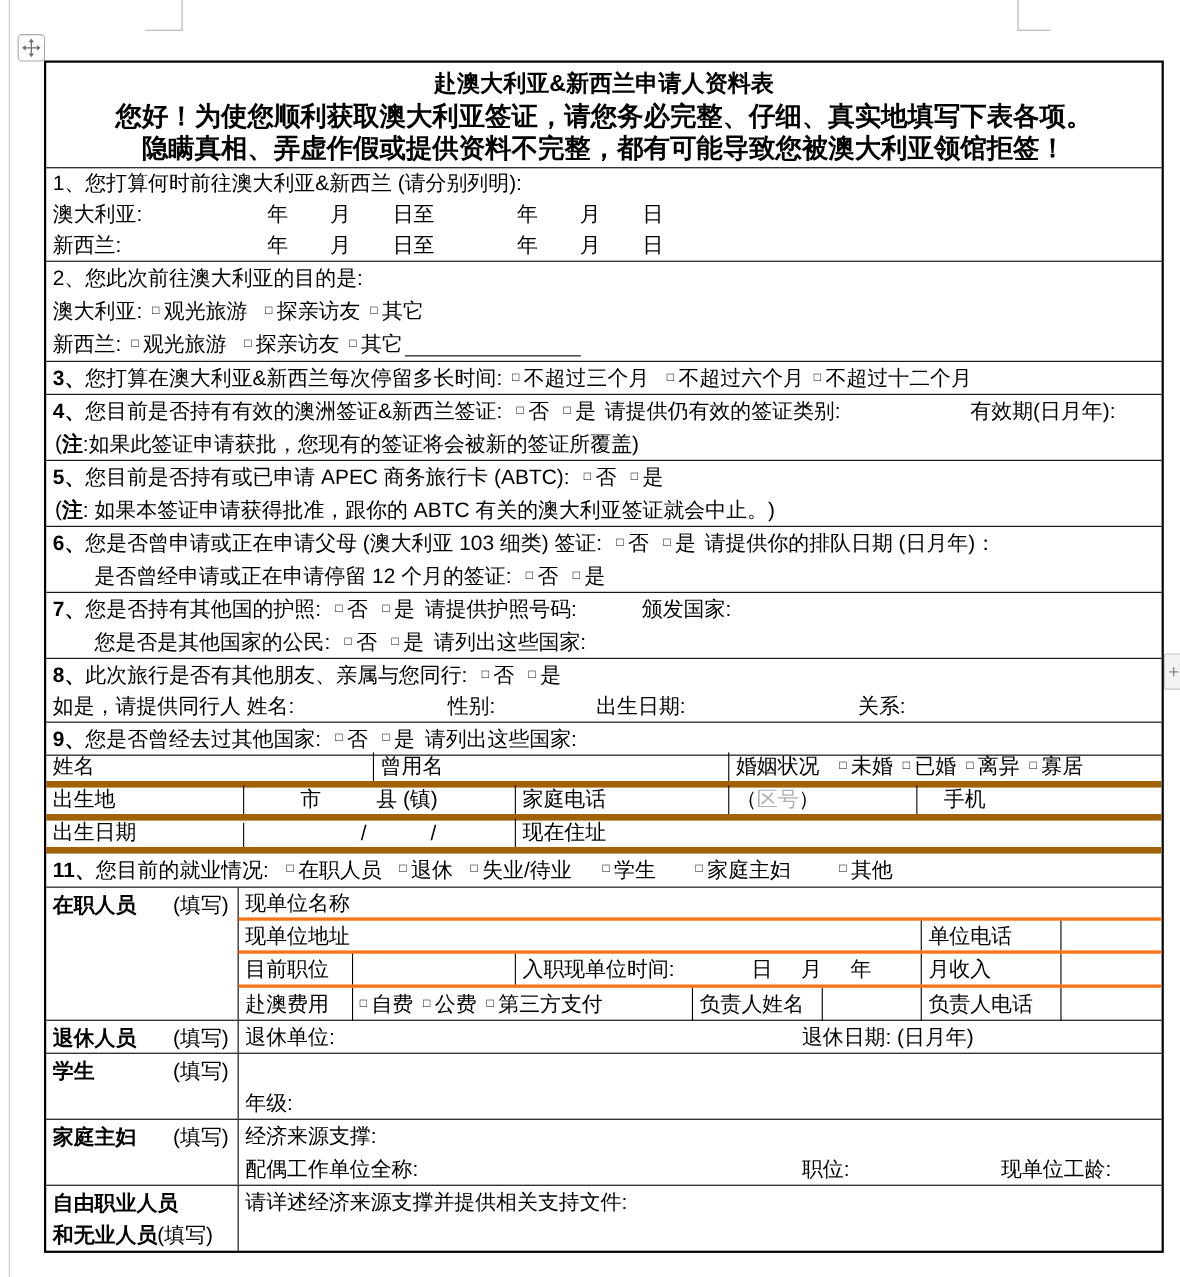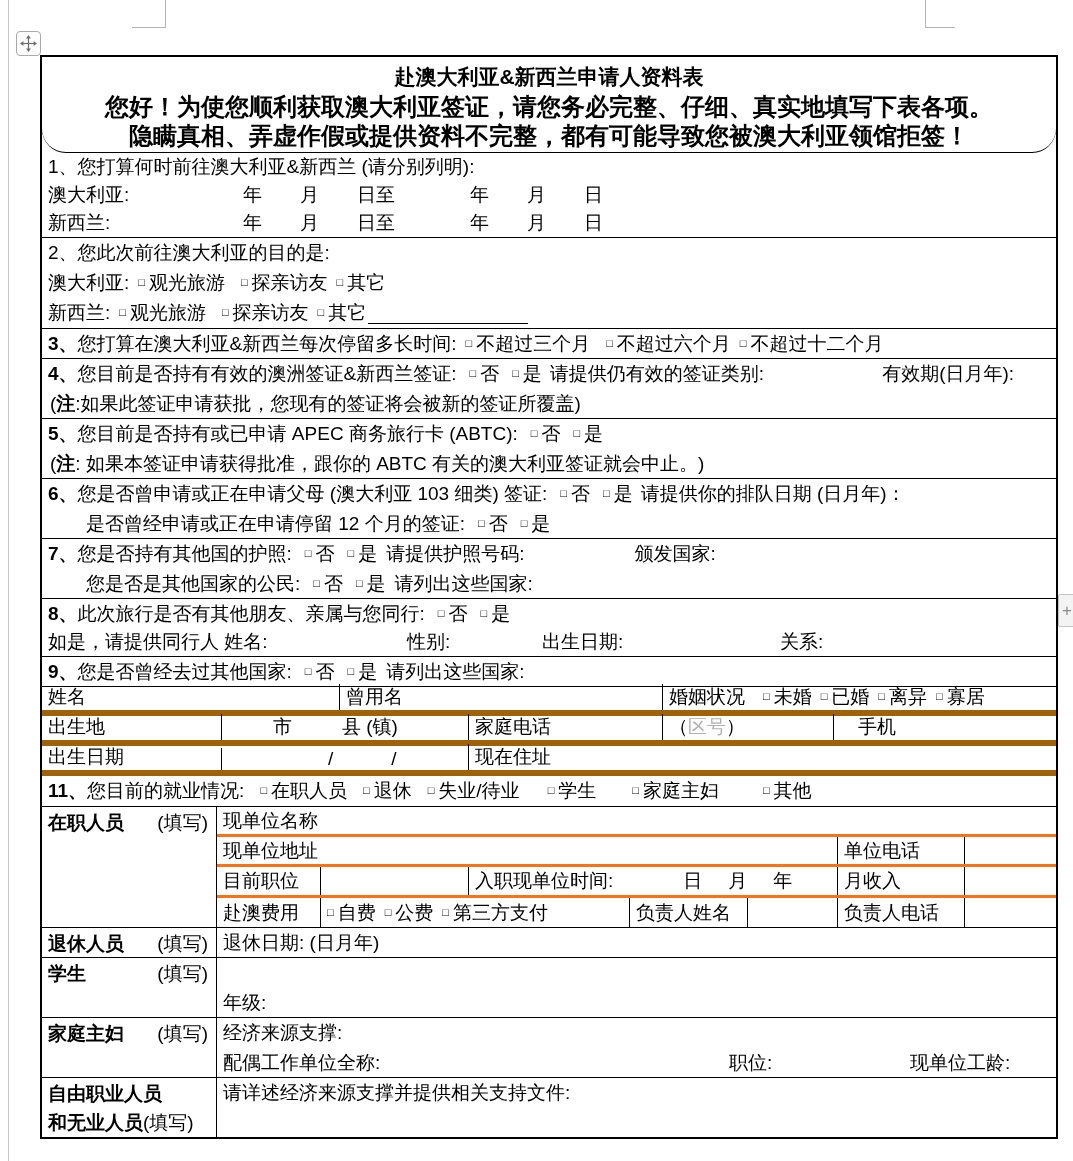--- a/index.html
+++ b/index.html
@@ -28,21 +28,21 @@
     color:#8a8a8a; font-size:17px;
   }
   .form {
     position:absolute; left:40px; top:55px; width:1018px;
     border:2px solid #000; background:#fff;
   }
   .sec { border-bottom:1px solid #000; padding:0 6px; }
   .sec:last-child { border-bottom:none; }
   .ln { display:flex; align-items:center; white-space:pre; }
   .h28 { height:28px; } .h29 { height:29px; } .h30 { height:30px; }
-  .hdr { text-align:center; font-weight:bold; padding:4px 6px 2px;border-radius:24px; }
+  .hdr { text-align:center; font-weight:bold; padding:4px 6px 2px; }
   .hdr .title { font-size:21px; height:31px; line-height:31px; }
   .hdr .sub { font-size:24px; height:29px; line-height:29px; }
   .b { font-weight:bold; }
   .cb { font-size:11px; margin-right:4px; position:relative; top:-1px; }
   .opt { display:inline-flex; align-items:center; margin-left:16px; }
   .opt.tight { margin-left:9px; }
   .yn { display:inline-flex; align-items:center; margin-left:13px; }
   .slot { display:inline-block; }
   .w57 { width:57px; } .w113 { width:113px; } .w195 { width:195px; }
   .blank-line { display:inline-block; width:160px; height:21px; border-bottom:1px solid #000; margin-left:2px; }
@@ -184,21 +184,21 @@
       <span class="yn"><span class="cb">□</span><span>是</span></span>
     </div>
   </div>
 
   <div class="sec">
     <div class="ln h30">
       <span class="b">7、</span><span>您是否持有其他国的护照:</span>
       <span class="yn"><span class="cb">□</span><span>否</span></span>
       <span class="yn"><span class="cb">□</span><span>是</span></span>
       <span style="margin-left:9px">请提供护照号码:</span>
-      <span style="margin-left:110px">颁发国家:</span>
+      <span style="margin-left:59px">颁发国家:</span>
     </div>
     <div class="ln h29 indent">
       <span>您是否是其他国家的公民:</span>
       <span class="yn"><span class="cb">□</span><span>否</span></span>
       <span class="yn"><span class="cb">□</span><span>是</span></span>
       <span style="margin-left:9px">请列出这些国家:</span>
     </div>
   </div>
 
   <div class="sec">
@@ -319,21 +319,21 @@
 
     <div class="erow" style="height:30px">
       <div class="elabel">
         <div class="lbl-ln">
             <span class="b">退休人员</span>
             <span class="fill">(填写)</span>
           </div>
       </div>
       <div class="einner">
         <div class="eline" style="height:29px">
-          <span>退休日期: (日月年)</span>
+          <span class="c512">退休单位:</span><span>退休日期: (日月年)</span>
         </div>
       </div>
     </div>
 
     <div class="erow" style="height:60px">
       <div class="elabel">
         <div class="lbl-ln">
             <span class="b">学生</span>
             <span class="fill">(填写)</span>
           </div>

